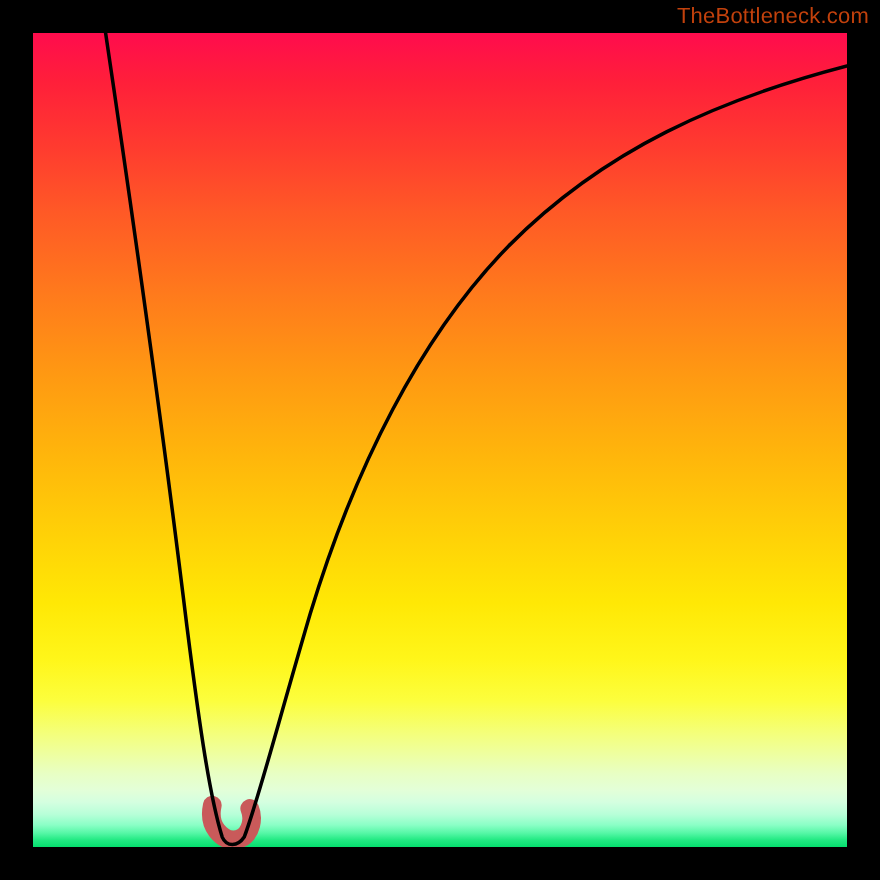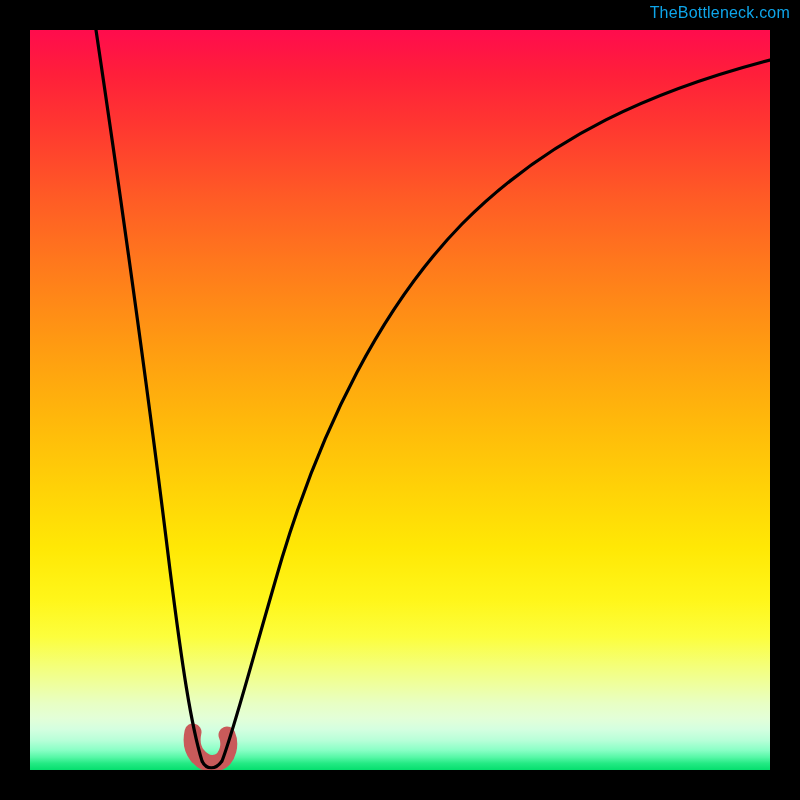--- a/index.html
+++ b/index.html
@@ -10,22 +10,22 @@
     position: absolute;
     left: 0; top: 0;
     width: 800px; height: 800px;
     background: #000;
   }
 
   .watermark {
     position: absolute;
     top: 4px;
     right: 10px;
-    color: #0ea5e9;
-    font-size: 16px;
+    color: #c2410c;
+    font-size: 20px;
     font-weight: 400;
     letter-spacing: 0.2px;
     z-index: 5;
   }
 
   .plot {
     position: absolute;
     left: 30px;
     top: 30px;
     width: 740px;

